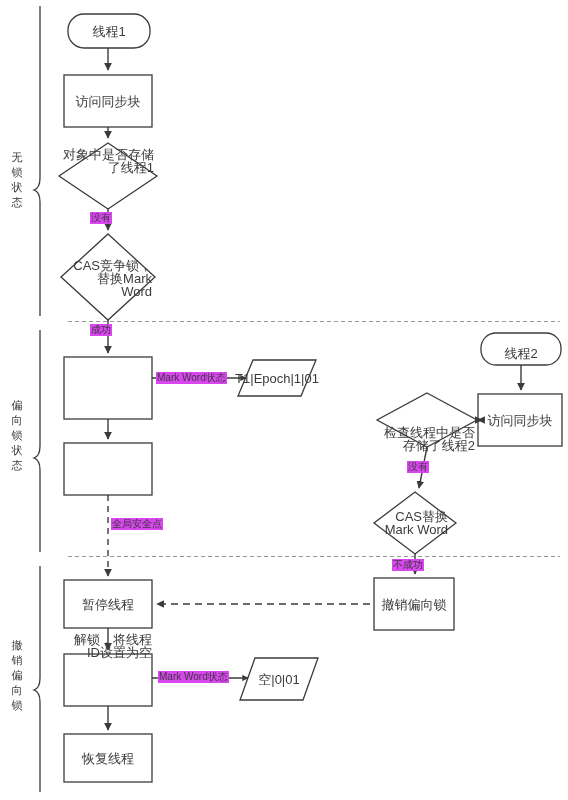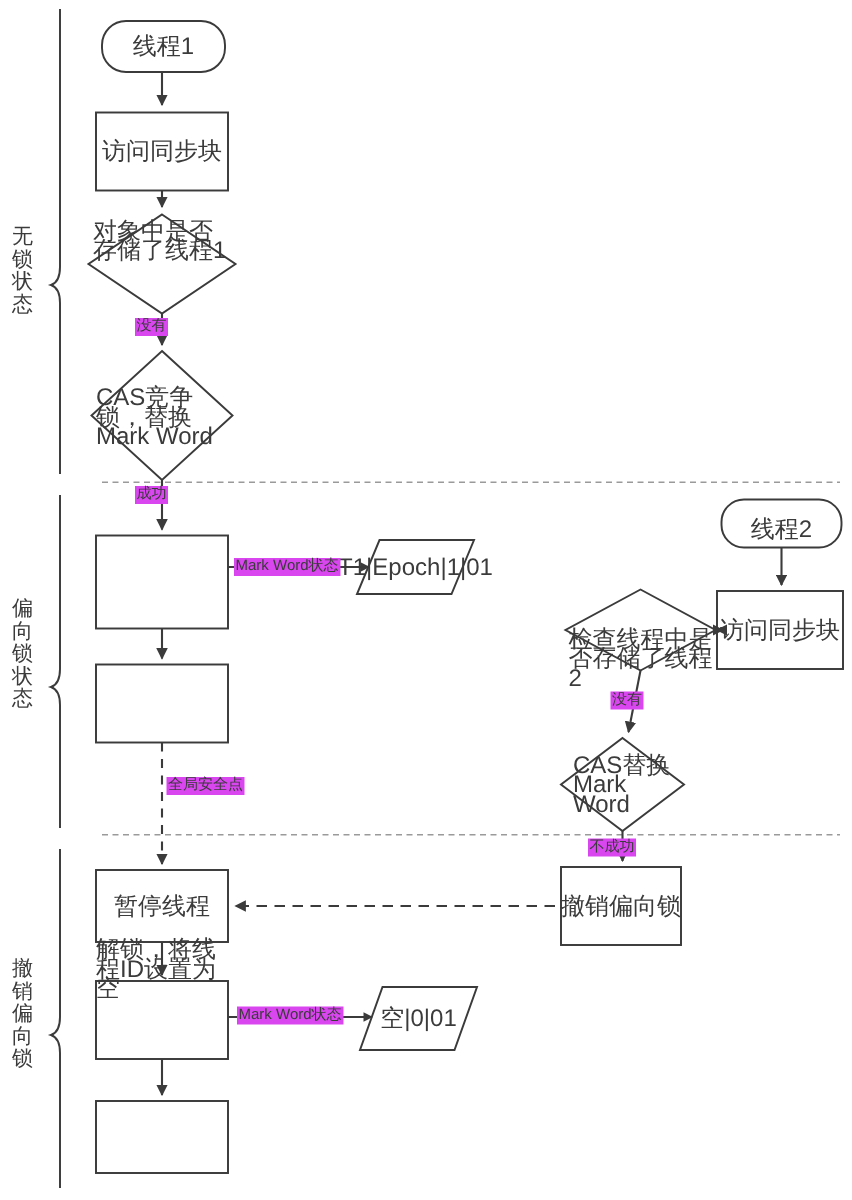--- a/index.html
+++ b/index.html
@@ -21,41 +21,42 @@
   #canvas > svg {
     position: absolute;
     left: 0;
     top: 0;
   }
   .shape-text {
     position: absolute;
     display: flex;
     align-items: center;
     justify-content: center;
-    text-align: left;
-    font-size: 16px;
+    text-align: right;
+    font-size: 13px;
     line-height: 13px;
     color: #3b3b3b;
     pointer-events: none;
     white-space: pre-line;
   }
   .edge-label {
     position: absolute;
     font-size: 10px;
     line-height: 12px;
     color: #3b3b3b;
     background: #d946ef;
     padding: 0 1px;
     white-space: nowrap;
   }
   .band-label {
     position: absolute;
-    font-size: 14px;
+    font-size: 11px;
     line-height: 15px;
     color: #3b3b3b;
+    text-align: center;
     width: 18px;
     word-break: break-all;
   }
 </style>
 </head>
 <body>
 
 <div id="canvas">
 
   <svg width="568" height="800">
@@ -138,20 +139,21 @@
 
   <div class="shape-text" style="left:481px; top:343px; width:80px; height:20px;">线程2</div>
   <div class="shape-text" style="left:478px; top:394px; width:84px; height:52px;">访问同步块</div>
   <div class="shape-text" style="left:379px; top:400px; width:96px; height:40px;margin-top:19px;">检查线程中是否存储了线程2</div>
   <div class="shape-text" style="left:382px; top:500px; width:66px; height:46px;">CAS替换Mark Word</div>
   <div class="shape-text" style="left:374px; top:578px; width:80px; height:52px;">撤销偏向锁</div>
 
   <div class="shape-text" style="left:64px; top:580px; width:88px; height:48px;">暂停线程</div>
   <div class="shape-text" style="left:64px; top:626px; width:88px; height:40px;">解锁，将线程ID设置为空</div>
   <div class="shape-text" style="left:240px; top:658px; width:78px; height:42px;">空|0|01</div>
+  <div class="shape-text" style="left:64px; top:734px; width:88px; height:48px;">恢复线程</div>
 
   <div class="edge-label" style="left:90px; top:212px;">没有</div>
   <div class="edge-label" style="left:90px; top:324px;">成功</div>
   <div class="edge-label" style="left:156px; top:372px;">Mark Word状态</div>
   <div class="edge-label" style="left:68px; top:518px;margin-left:43px;">全局安全点</div>
   <div class="edge-label" style="left:407px; top:461px;">没有</div>
   <div class="edge-label" style="left:392px; top:559px;">不成功</div>
   <div class="edge-label" style="left:158px; top:671px;">Mark Word状态</div>
 
 </div>

